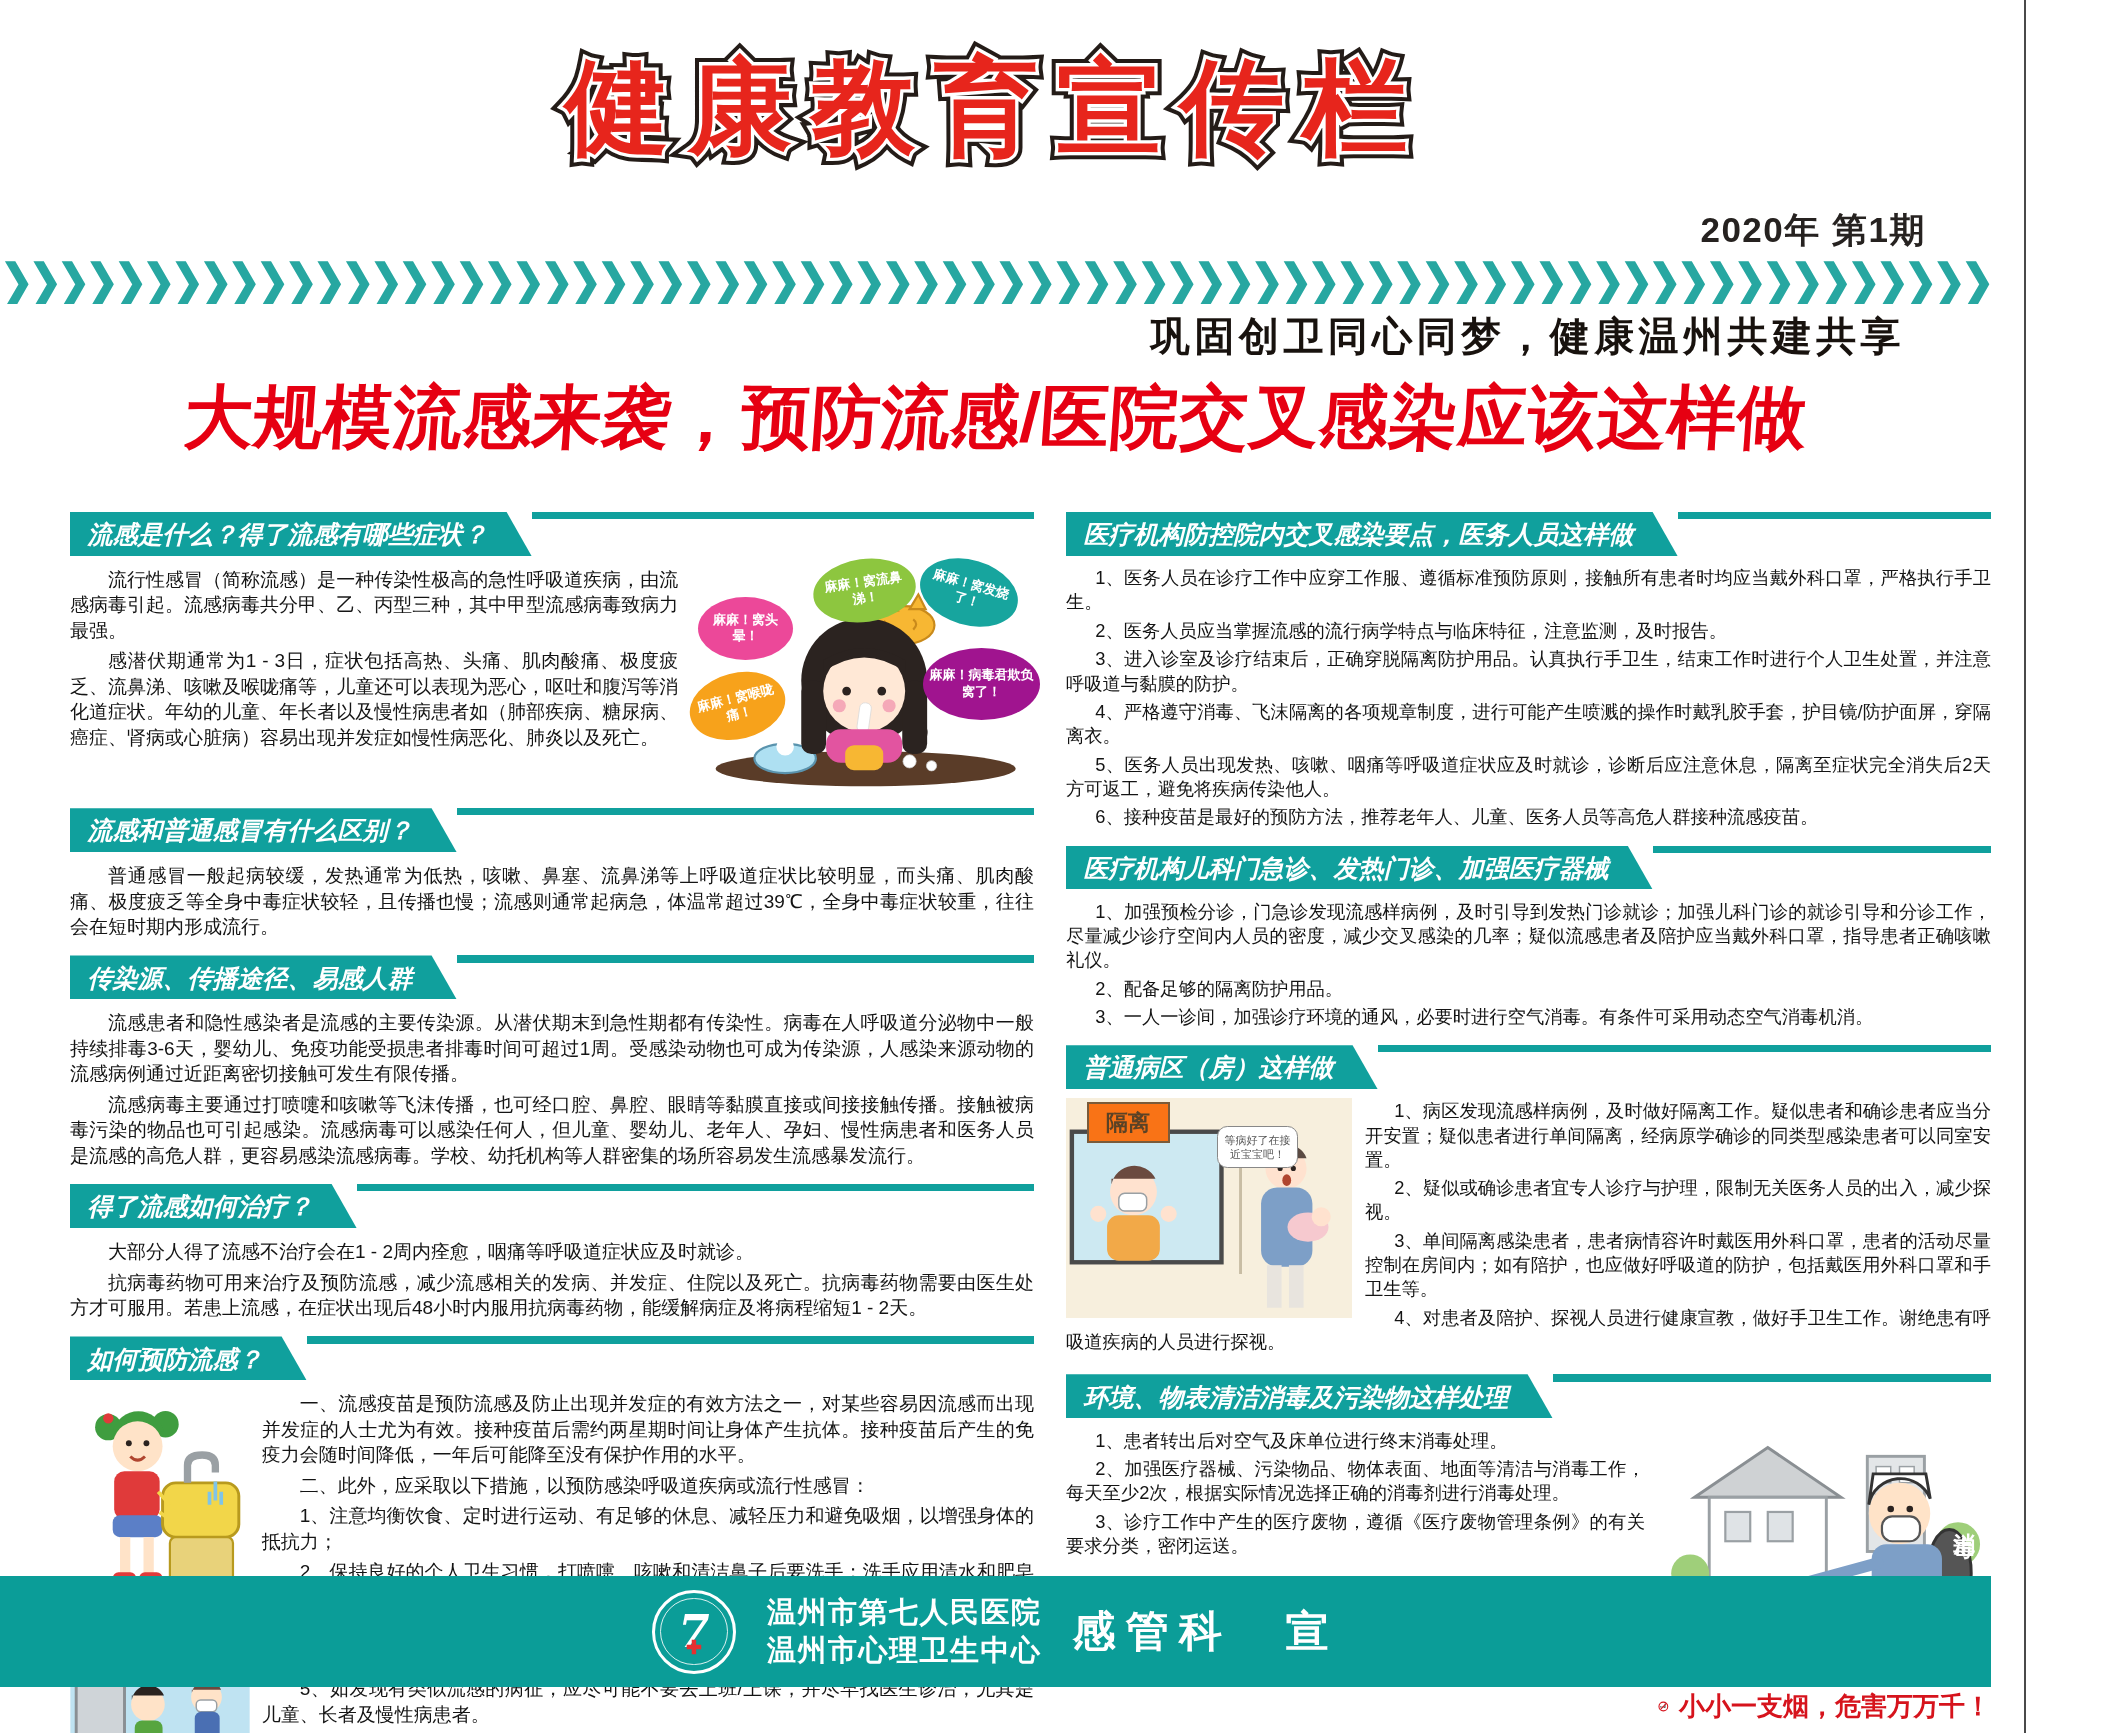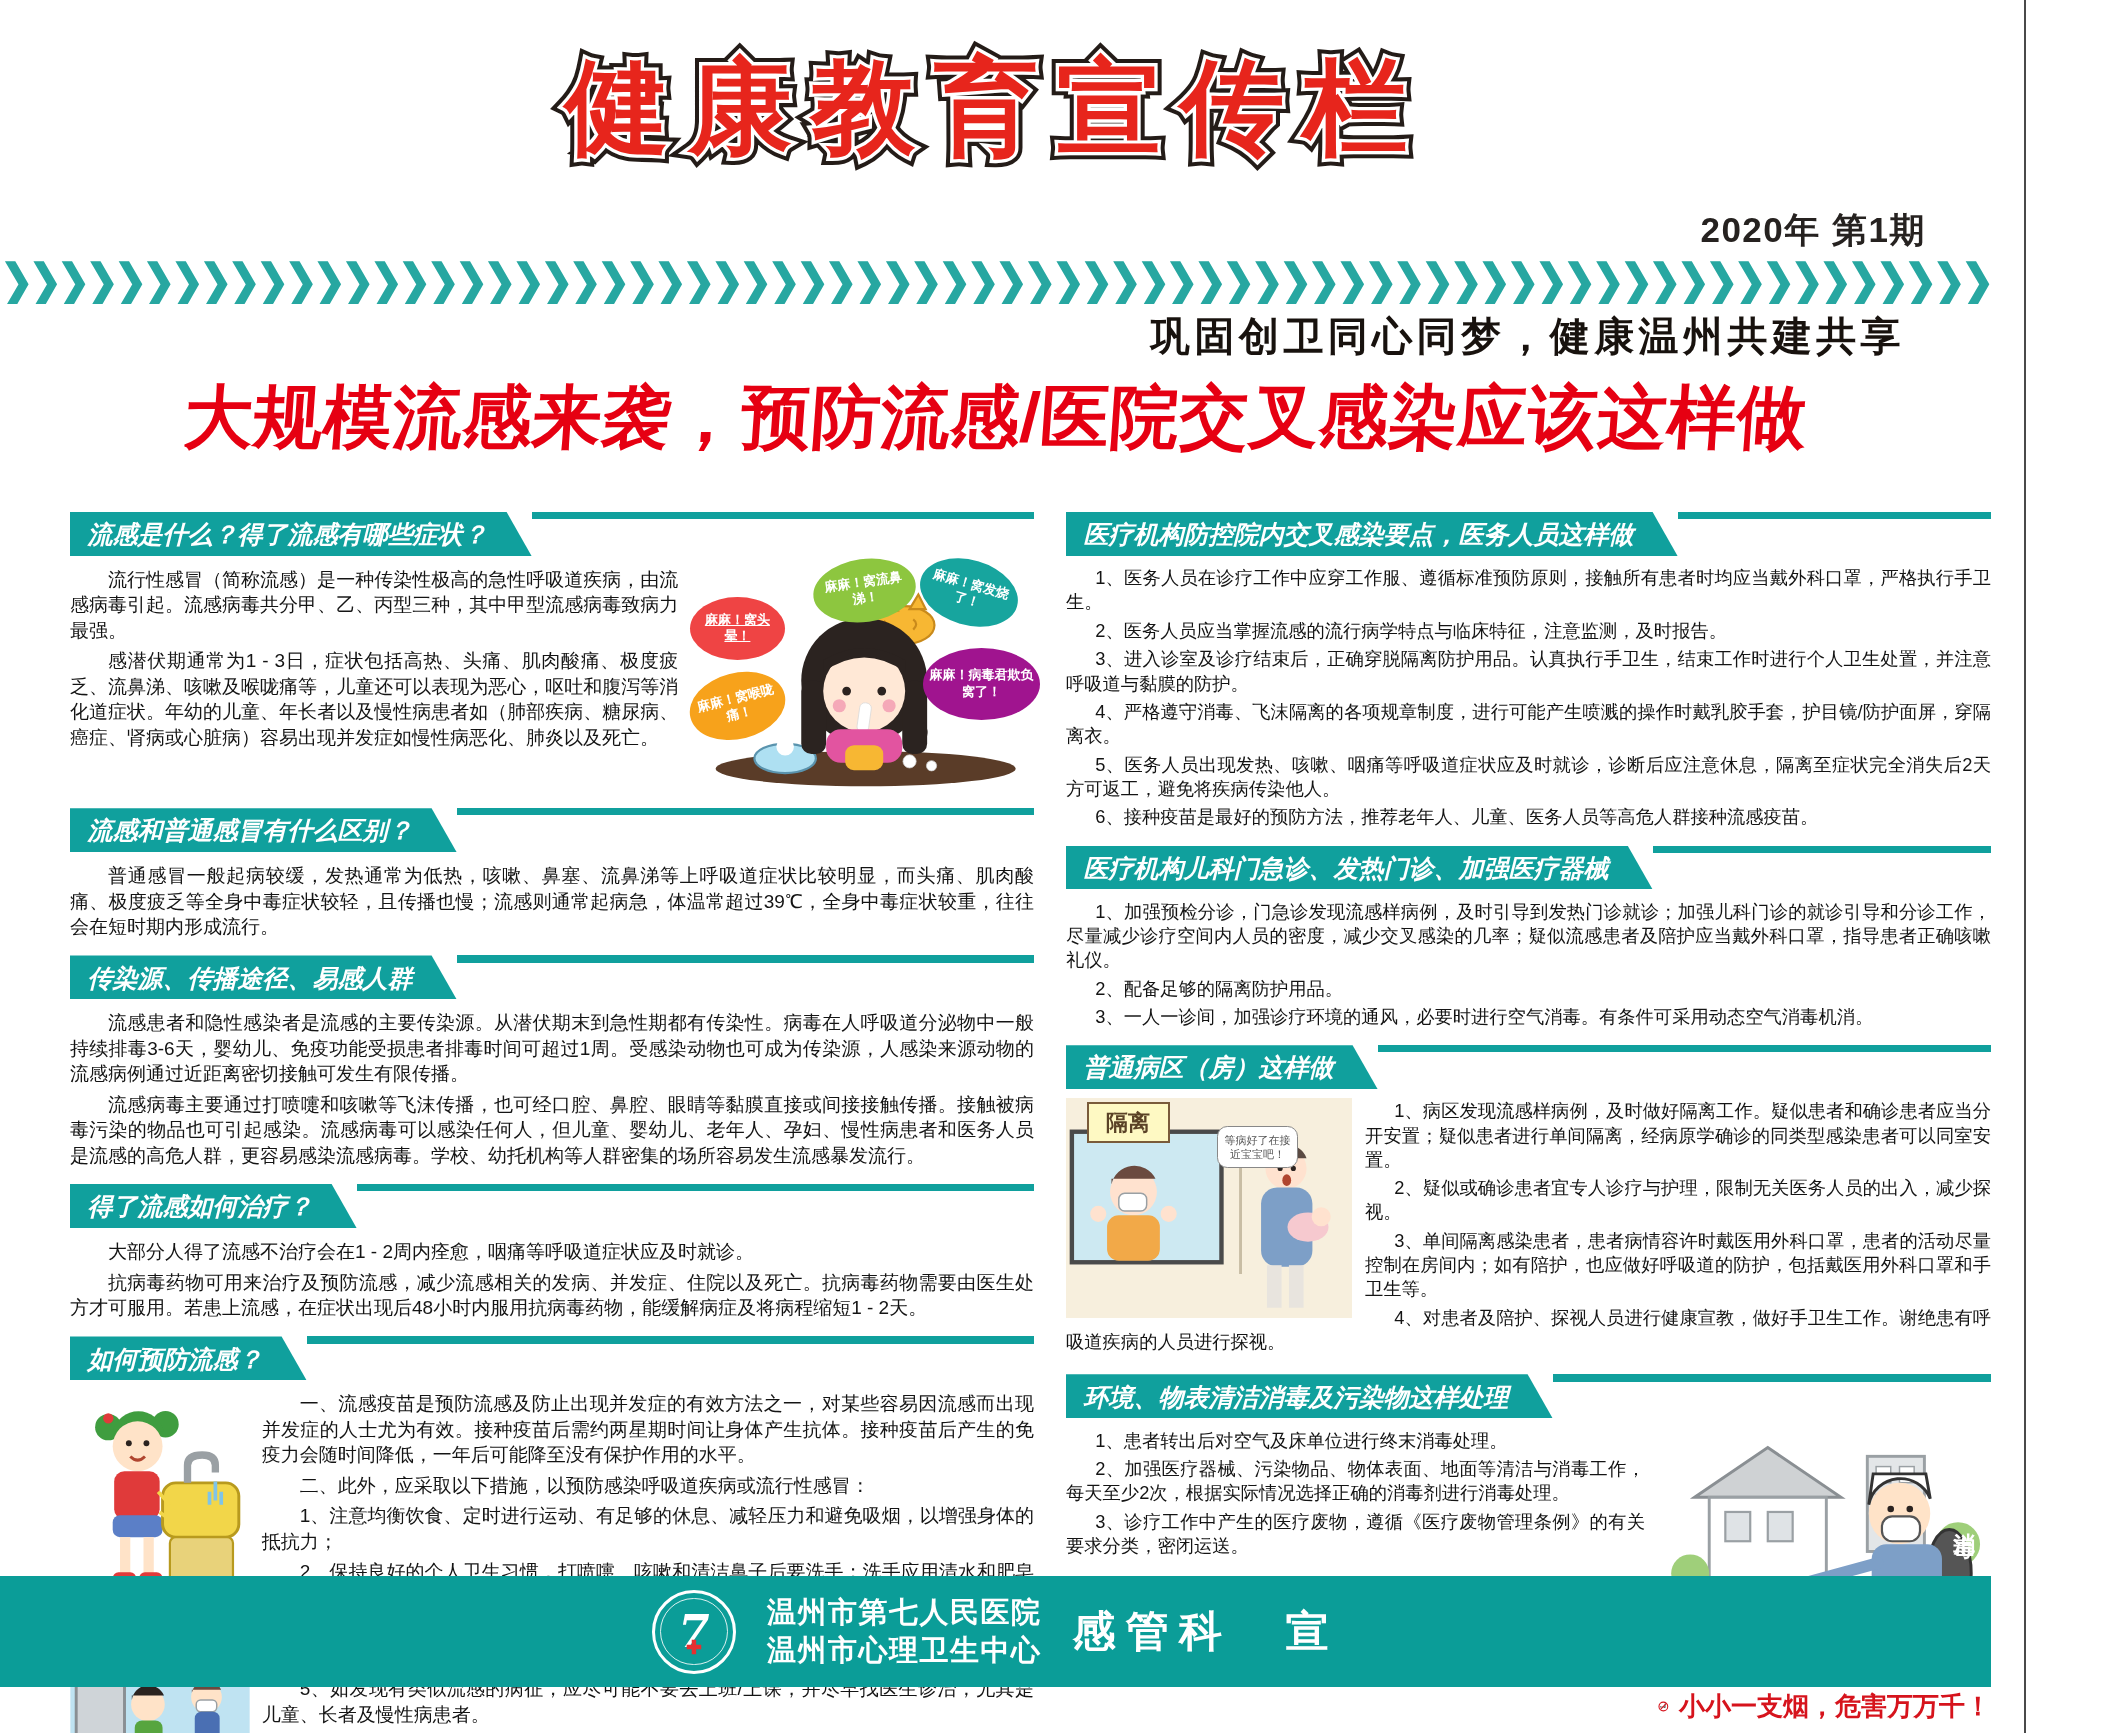--- a/index.html
+++ b/index.html
@@ -57,25 +57,25 @@
   .right-art{float:right;width:333px;margin:2.9px 0 0 13px;}
   .art-spray{position:relative;width:333px;height:227px;}
   .nosmoke{display:flex;align-items:center;gap:10.3px;margin-top:13px;}
   .nosmoke-text{color:#d6131c;font-weight:900;font-size:26px;white-space:nowrap;}
 
   .bub{position:absolute;border-radius:50%;color:#fff;font-weight:bold;
        display:flex;align-items:center;justify-content:center;text-align:center;
        padding:4.4px;font-size:13px;line-height:1.25;}
   .bub-g{left:123px;top:-2.9px;width:94px;height:54px;background:#8dc63f;transform:rotate(-8deg);}
   .bub-t{left:229px;top:-1.5px;width:91px;height:56px;background:#17a59e;transform:rotate(16deg);}
-  .bub-b{left:0;top:35px;width:86px;height:54px;background:#ef4444;text-decoration:underline;}
+  .bub-b{left:8px;top:35px;width:86px;height:54px;background:#ec4899;}
   .bub-o{left:-1.5px;top:111px;width:88px;height:57px;background:#f7a21b;transform:rotate(-14deg);}
   .bub-p{left:233px;top:86px;width:108px;height:63px;background:#a0148f;}
 
-  .iso-sign{position:absolute;left:20.5px;top:4.4px;width:79px;height:37px;background:#fef9c3;
+  .iso-sign{position:absolute;left:20.5px;top:4.4px;width:79px;height:37px;background:#f97316;
      border:2.2px solid #7a5b3a;display:flex;align-items:center;justify-content:center;
      font-weight:bold;font-size:22px;color:#5a4226;}
   .iso-bub{position:absolute;left:151px;top:28px;width:70px;background:#fff;border:1.5px solid #888;
      border-radius:10.3px;padding:5.9px 4.4px;font-size:11px;line-height:1.3;color:#555;text-align:center;}
   .tank-label{position:absolute;right:11.7px;top:88px;writing-mode:vertical-rl;color:#fff;
      font-weight:bold;font-size:22px;letter-spacing:4.4px;}
   .door-bub{position:absolute;left:88px;top:19px;width:56px;height:35px;background:#f5e36b;
      border-radius:50%;display:flex;align-items:center;justify-content:center;
      font-size:13px;font-weight:bold;color:#6b5a1a;}
 

